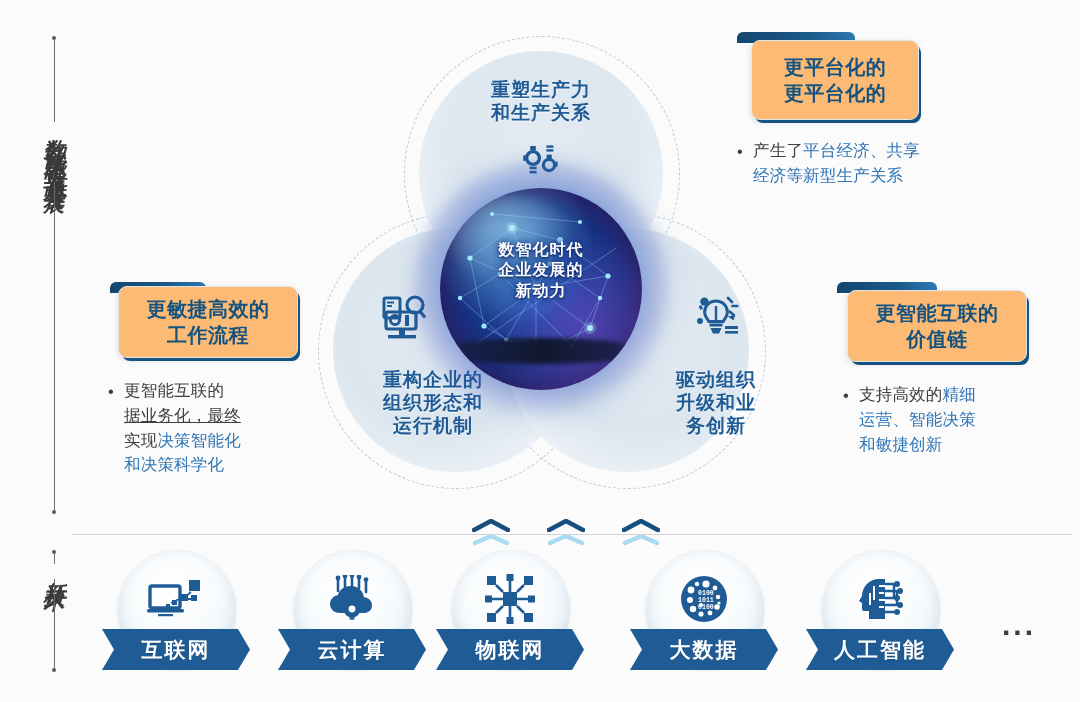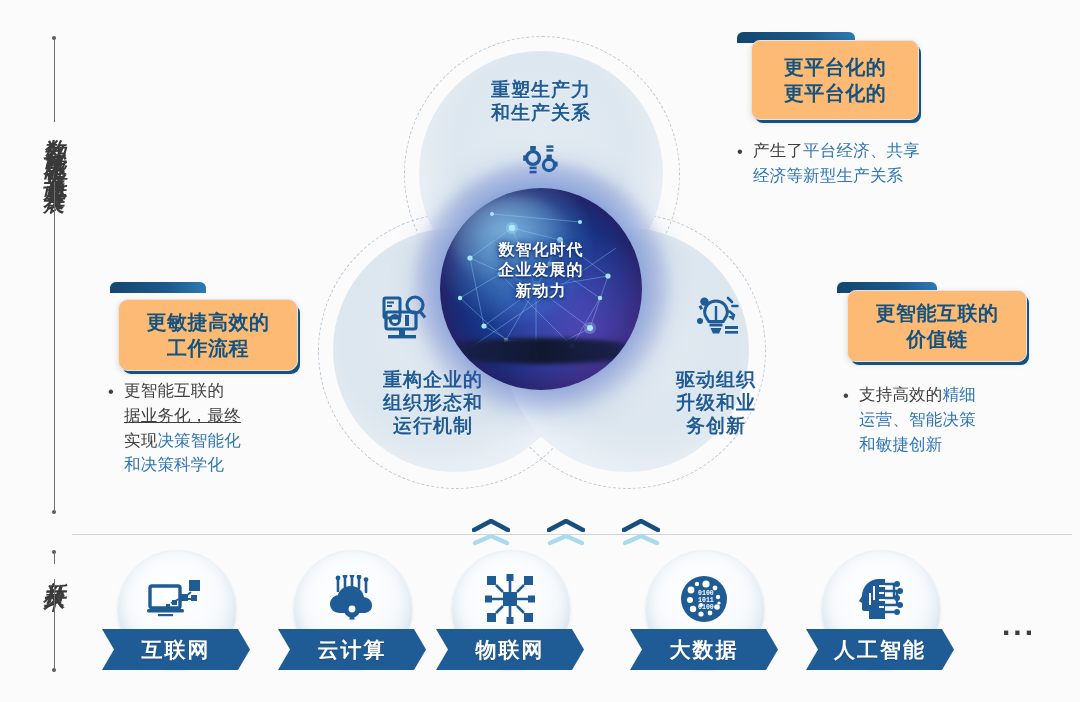--- a/index.html
+++ b/index.html
@@ -300,21 +300,21 @@
       <span class="bullet" style="left:2px;top:1px;">•</span>
       <span class="txt" style="padding-left:18px;">
         <span>产生了</span><span class="hl">平台经济、共享</span>
       </span>
       <span class="txt hl" style="padding-left:18px;">经济等新型生产关系</span>
     </div>
   </div>
 
   <div class="callout" style="left:108px;top:282px;width:200px;height:210px;">
     <div class="bar" style="left:2px;top:0;width:96px;"></div>
-    <div class="box" style="left:10px;top:17px;width:178px;height:70px;border-radius:10px;">
+    <div class="box" style="left:10px;top:4px;width:178px;height:70px;">
       <span>
         <i style="font-style:normal;display:block;">更敏捷高效的</i>
         <i style="font-style:normal;display:block;">工作流程</i>
       </span>
     </div>
     <div class="body" style="left:0px;top:96px;width:200px;">
       <span class="bullet" style="left:0px;top:1px;">•</span>
       <span class="txt" style="padding-left:16px;">更智能互联的</span>
       <span class="txt" style="padding-left:16px;text-decoration:underline;">据业务化，最终</span>
       <span class="txt" style="padding-left:16px;">

